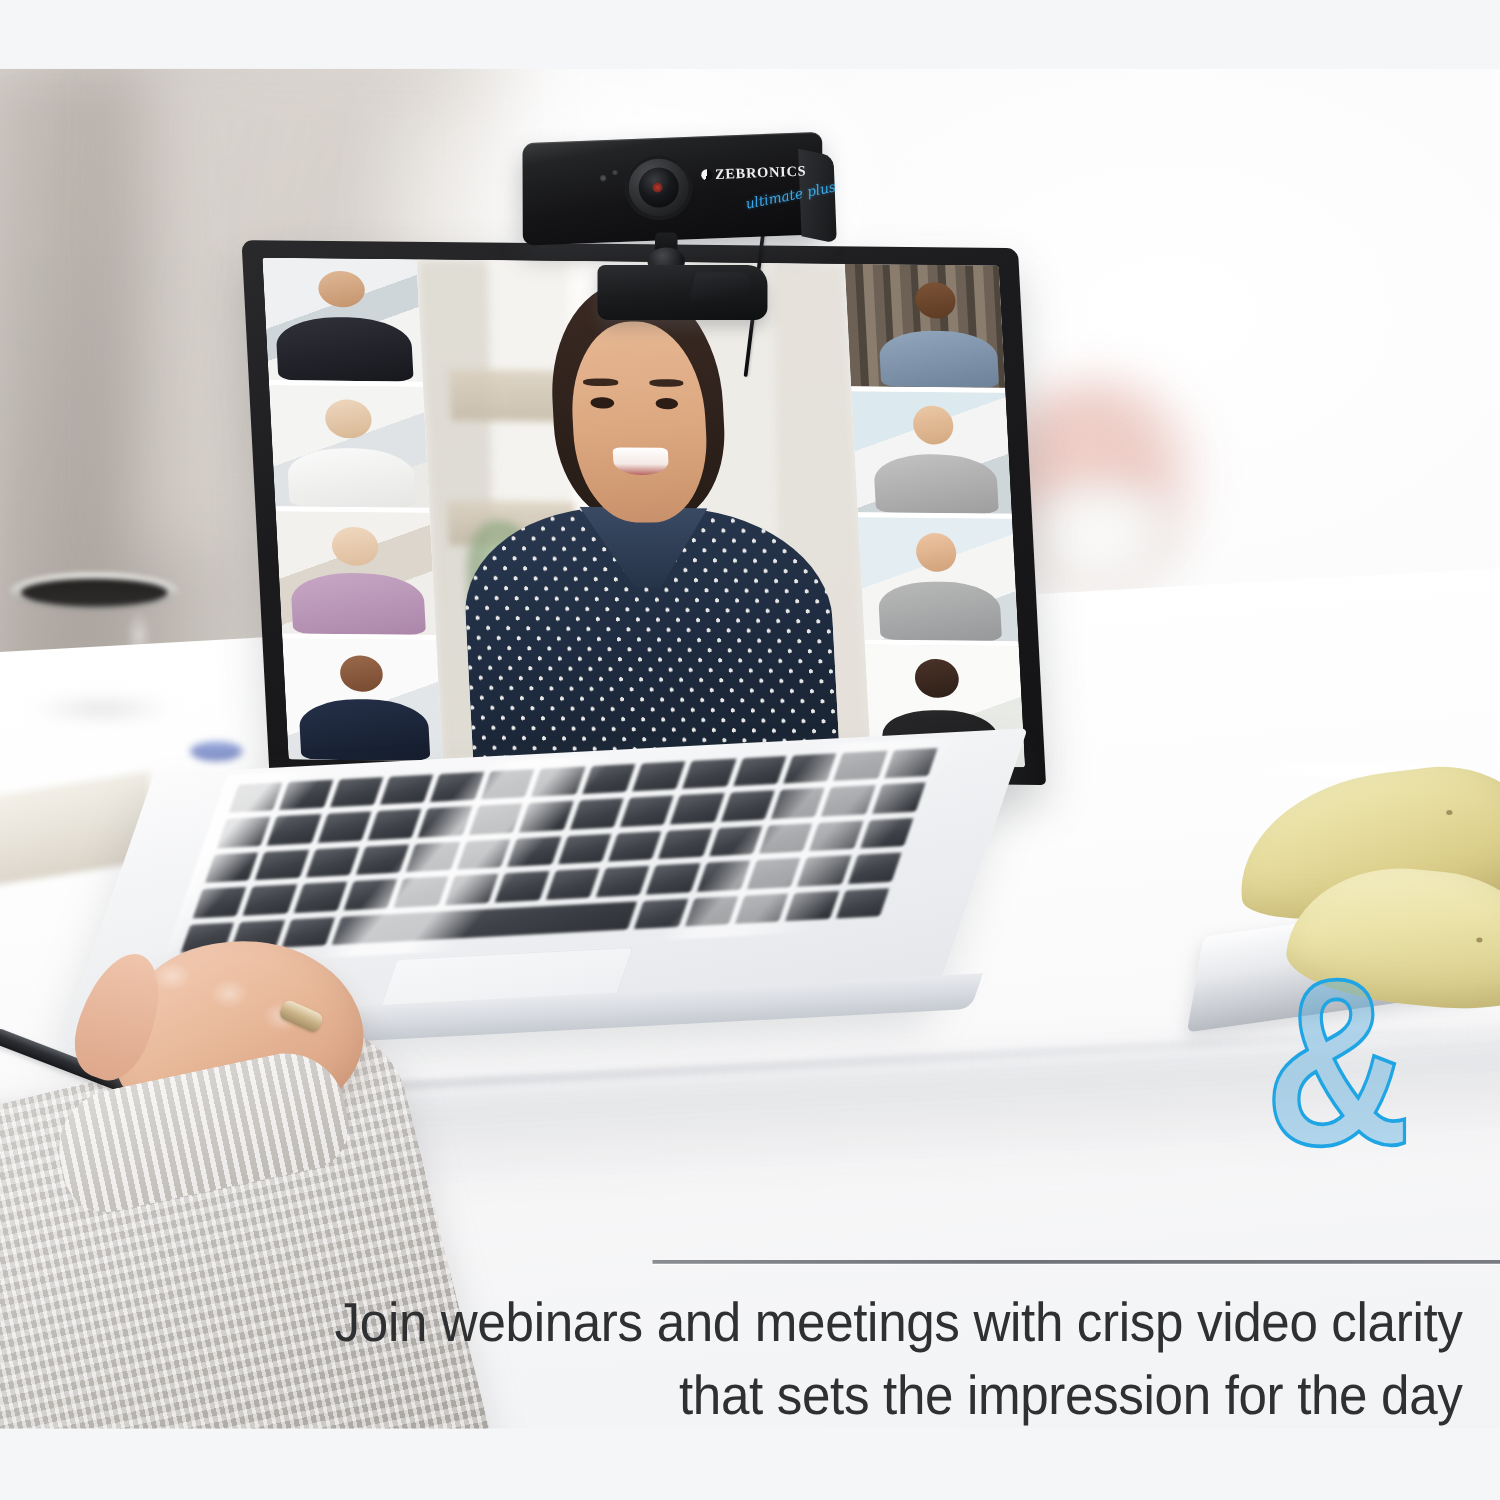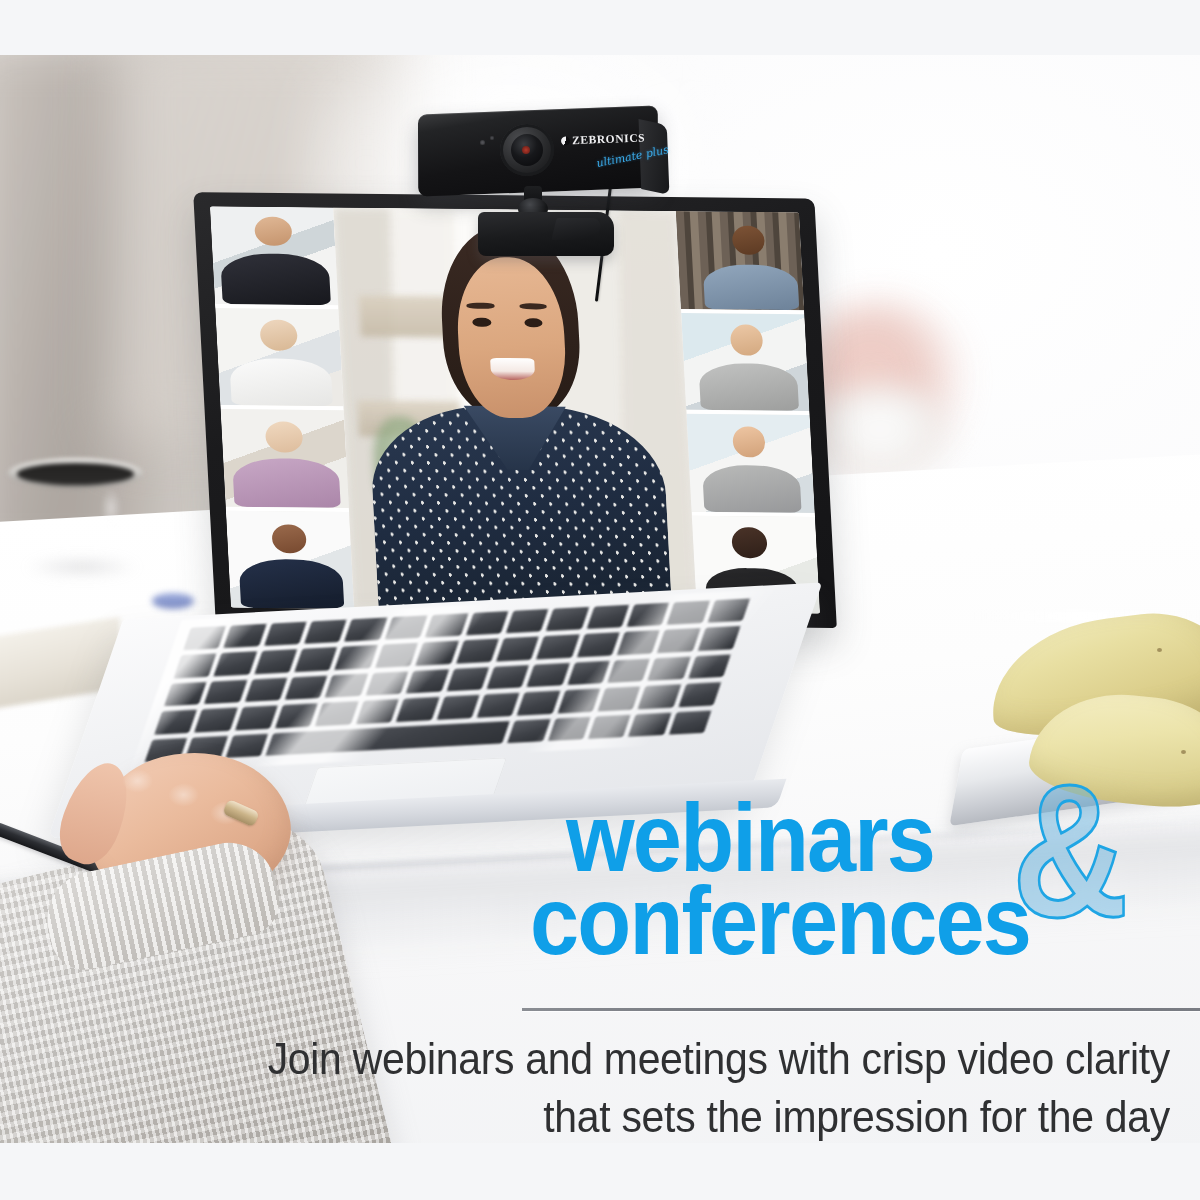--- a/index.html
+++ b/index.html
@@ -686,24 +686,20 @@
       <div class="thumb"></div>
       <div class="knuckle k1"></div>
       <div class="knuckle k2"></div>
       <div class="knuckle k3"></div>
       <div class="ring"></div>
       <div class="cuff"></div>
     </div>
 
     <div class="amp">&amp;</div>
 
-    <div class="headline">
-      <span class="hl-line hl-1">webinars</span>
-      <span class="hl-line hl-2">conferences</span>
-    </div>
 
     <div class="rule"></div>
 
     <div class="subtitle">
       <span>Join webinars and meetings with crisp video clarity</span>
       <span>that sets the impression for the day</span>
     </div>
 
   </div>
 

